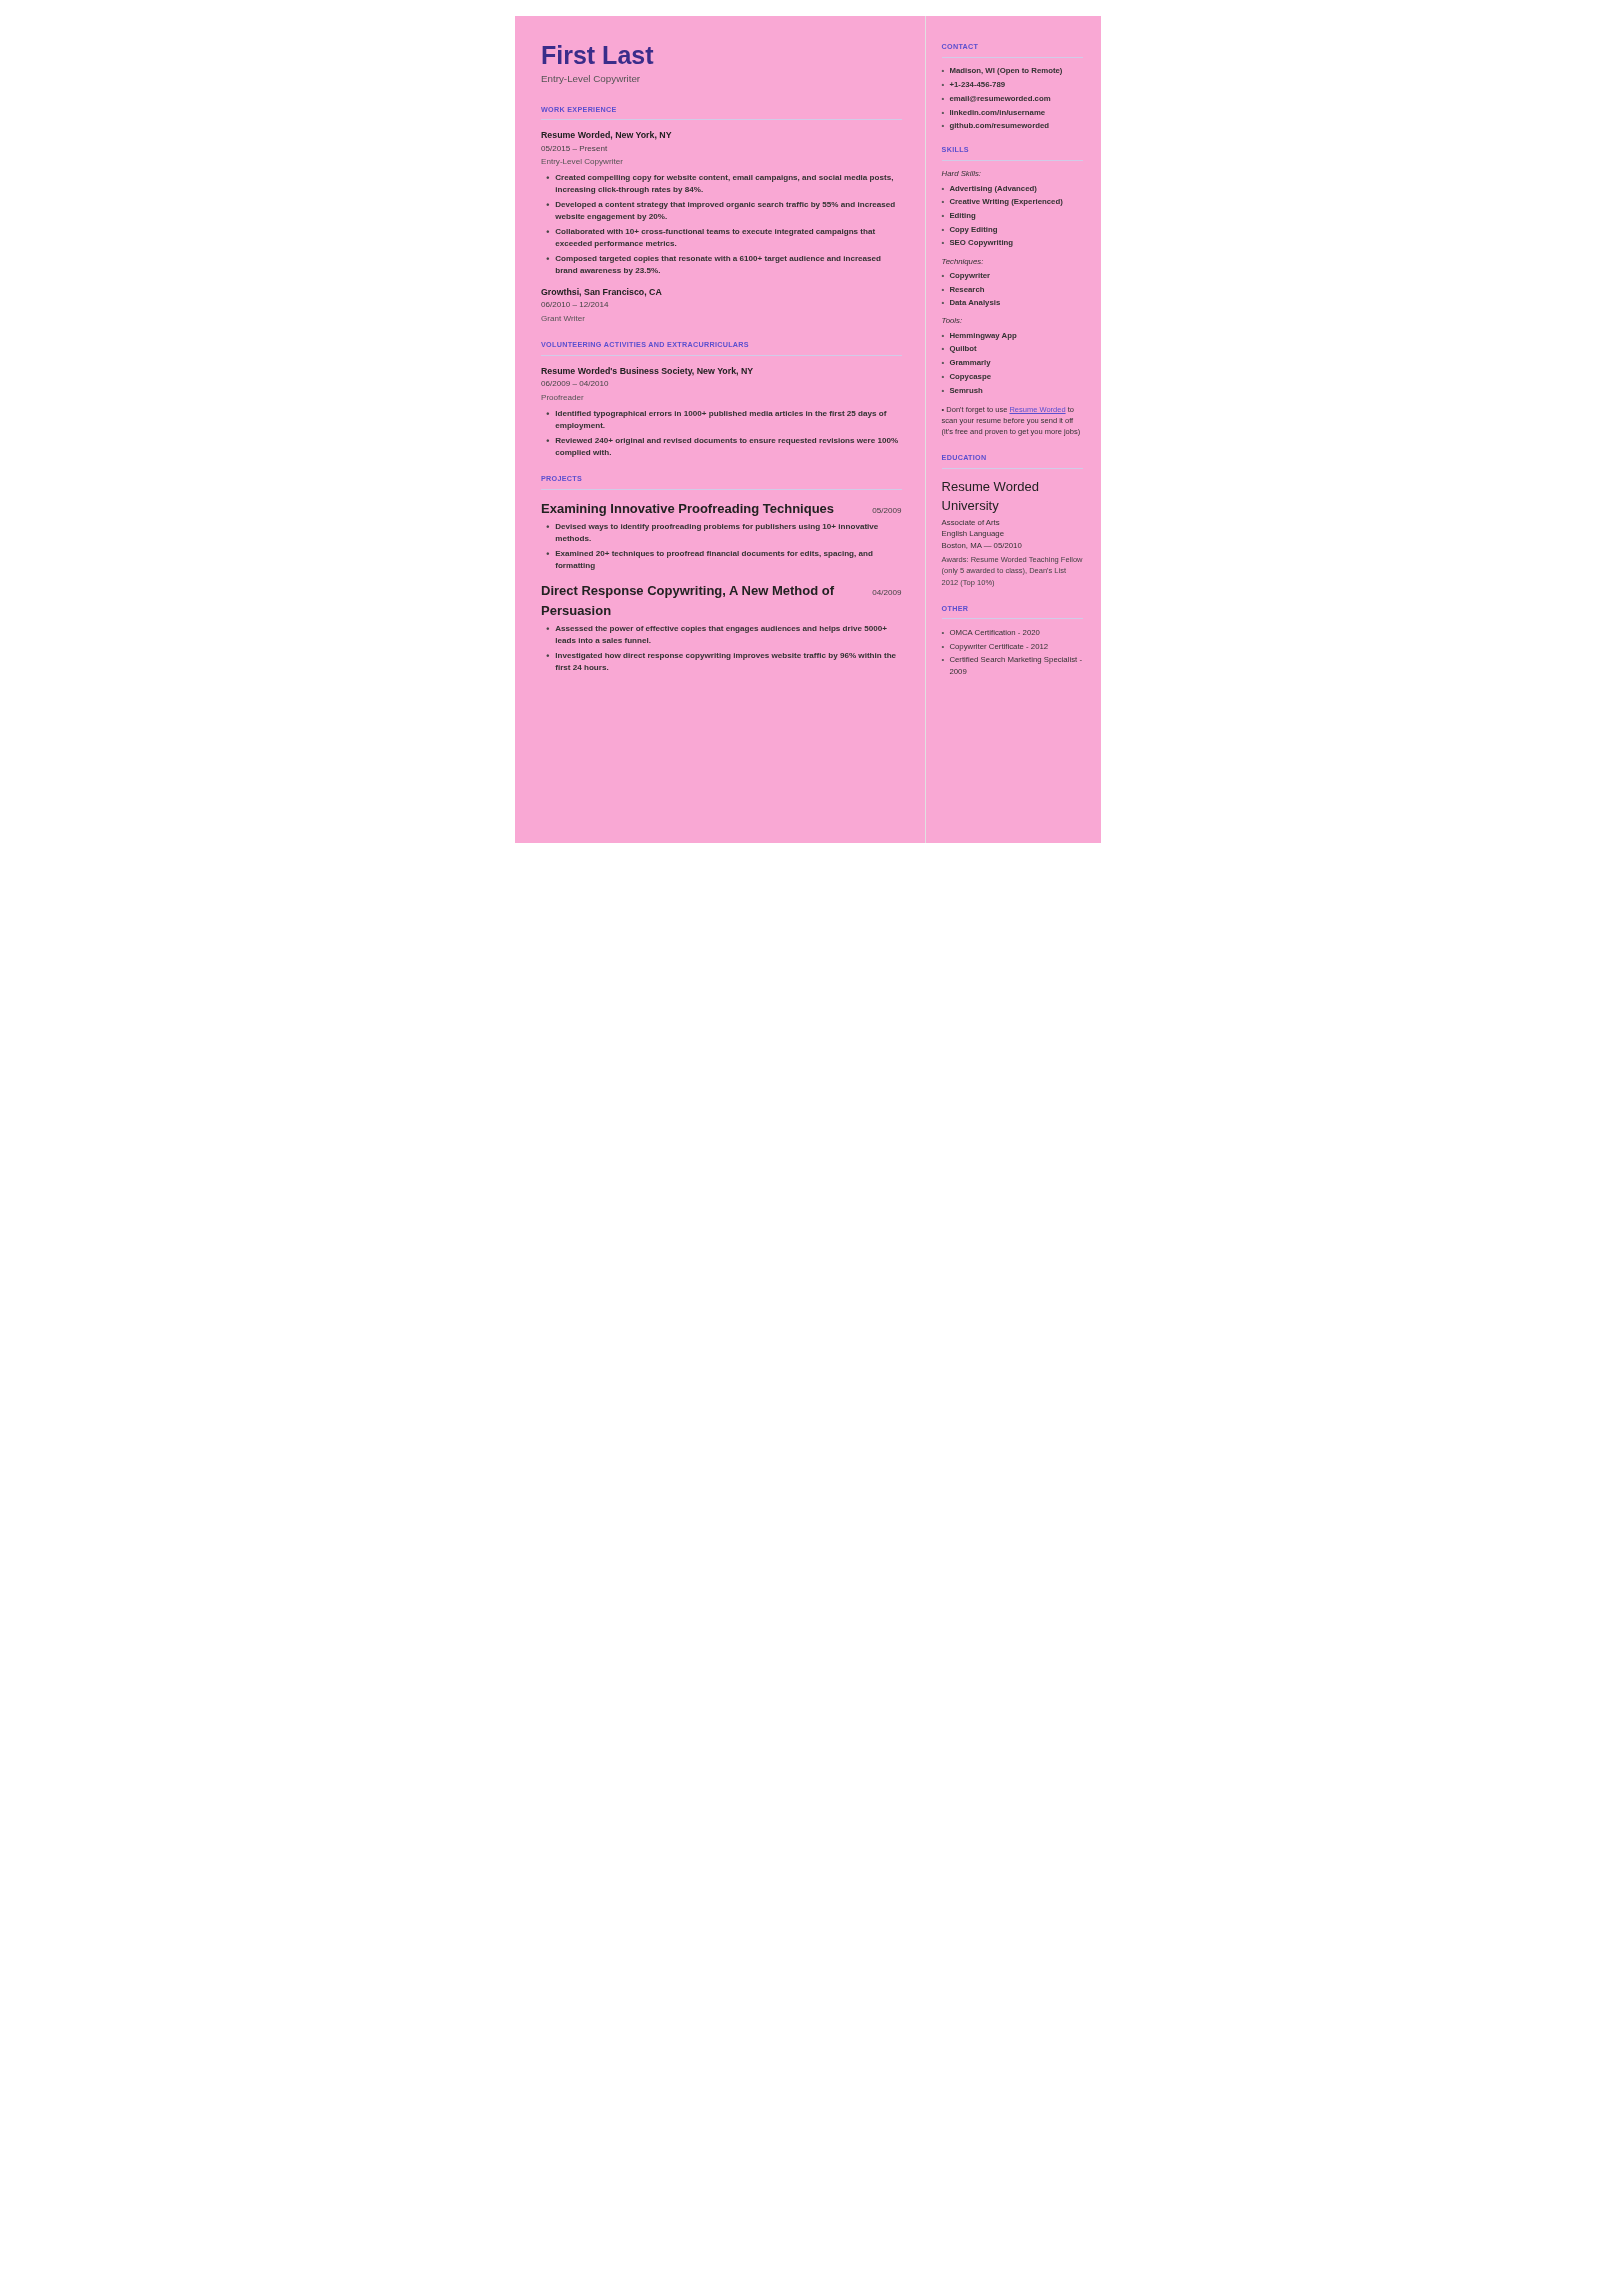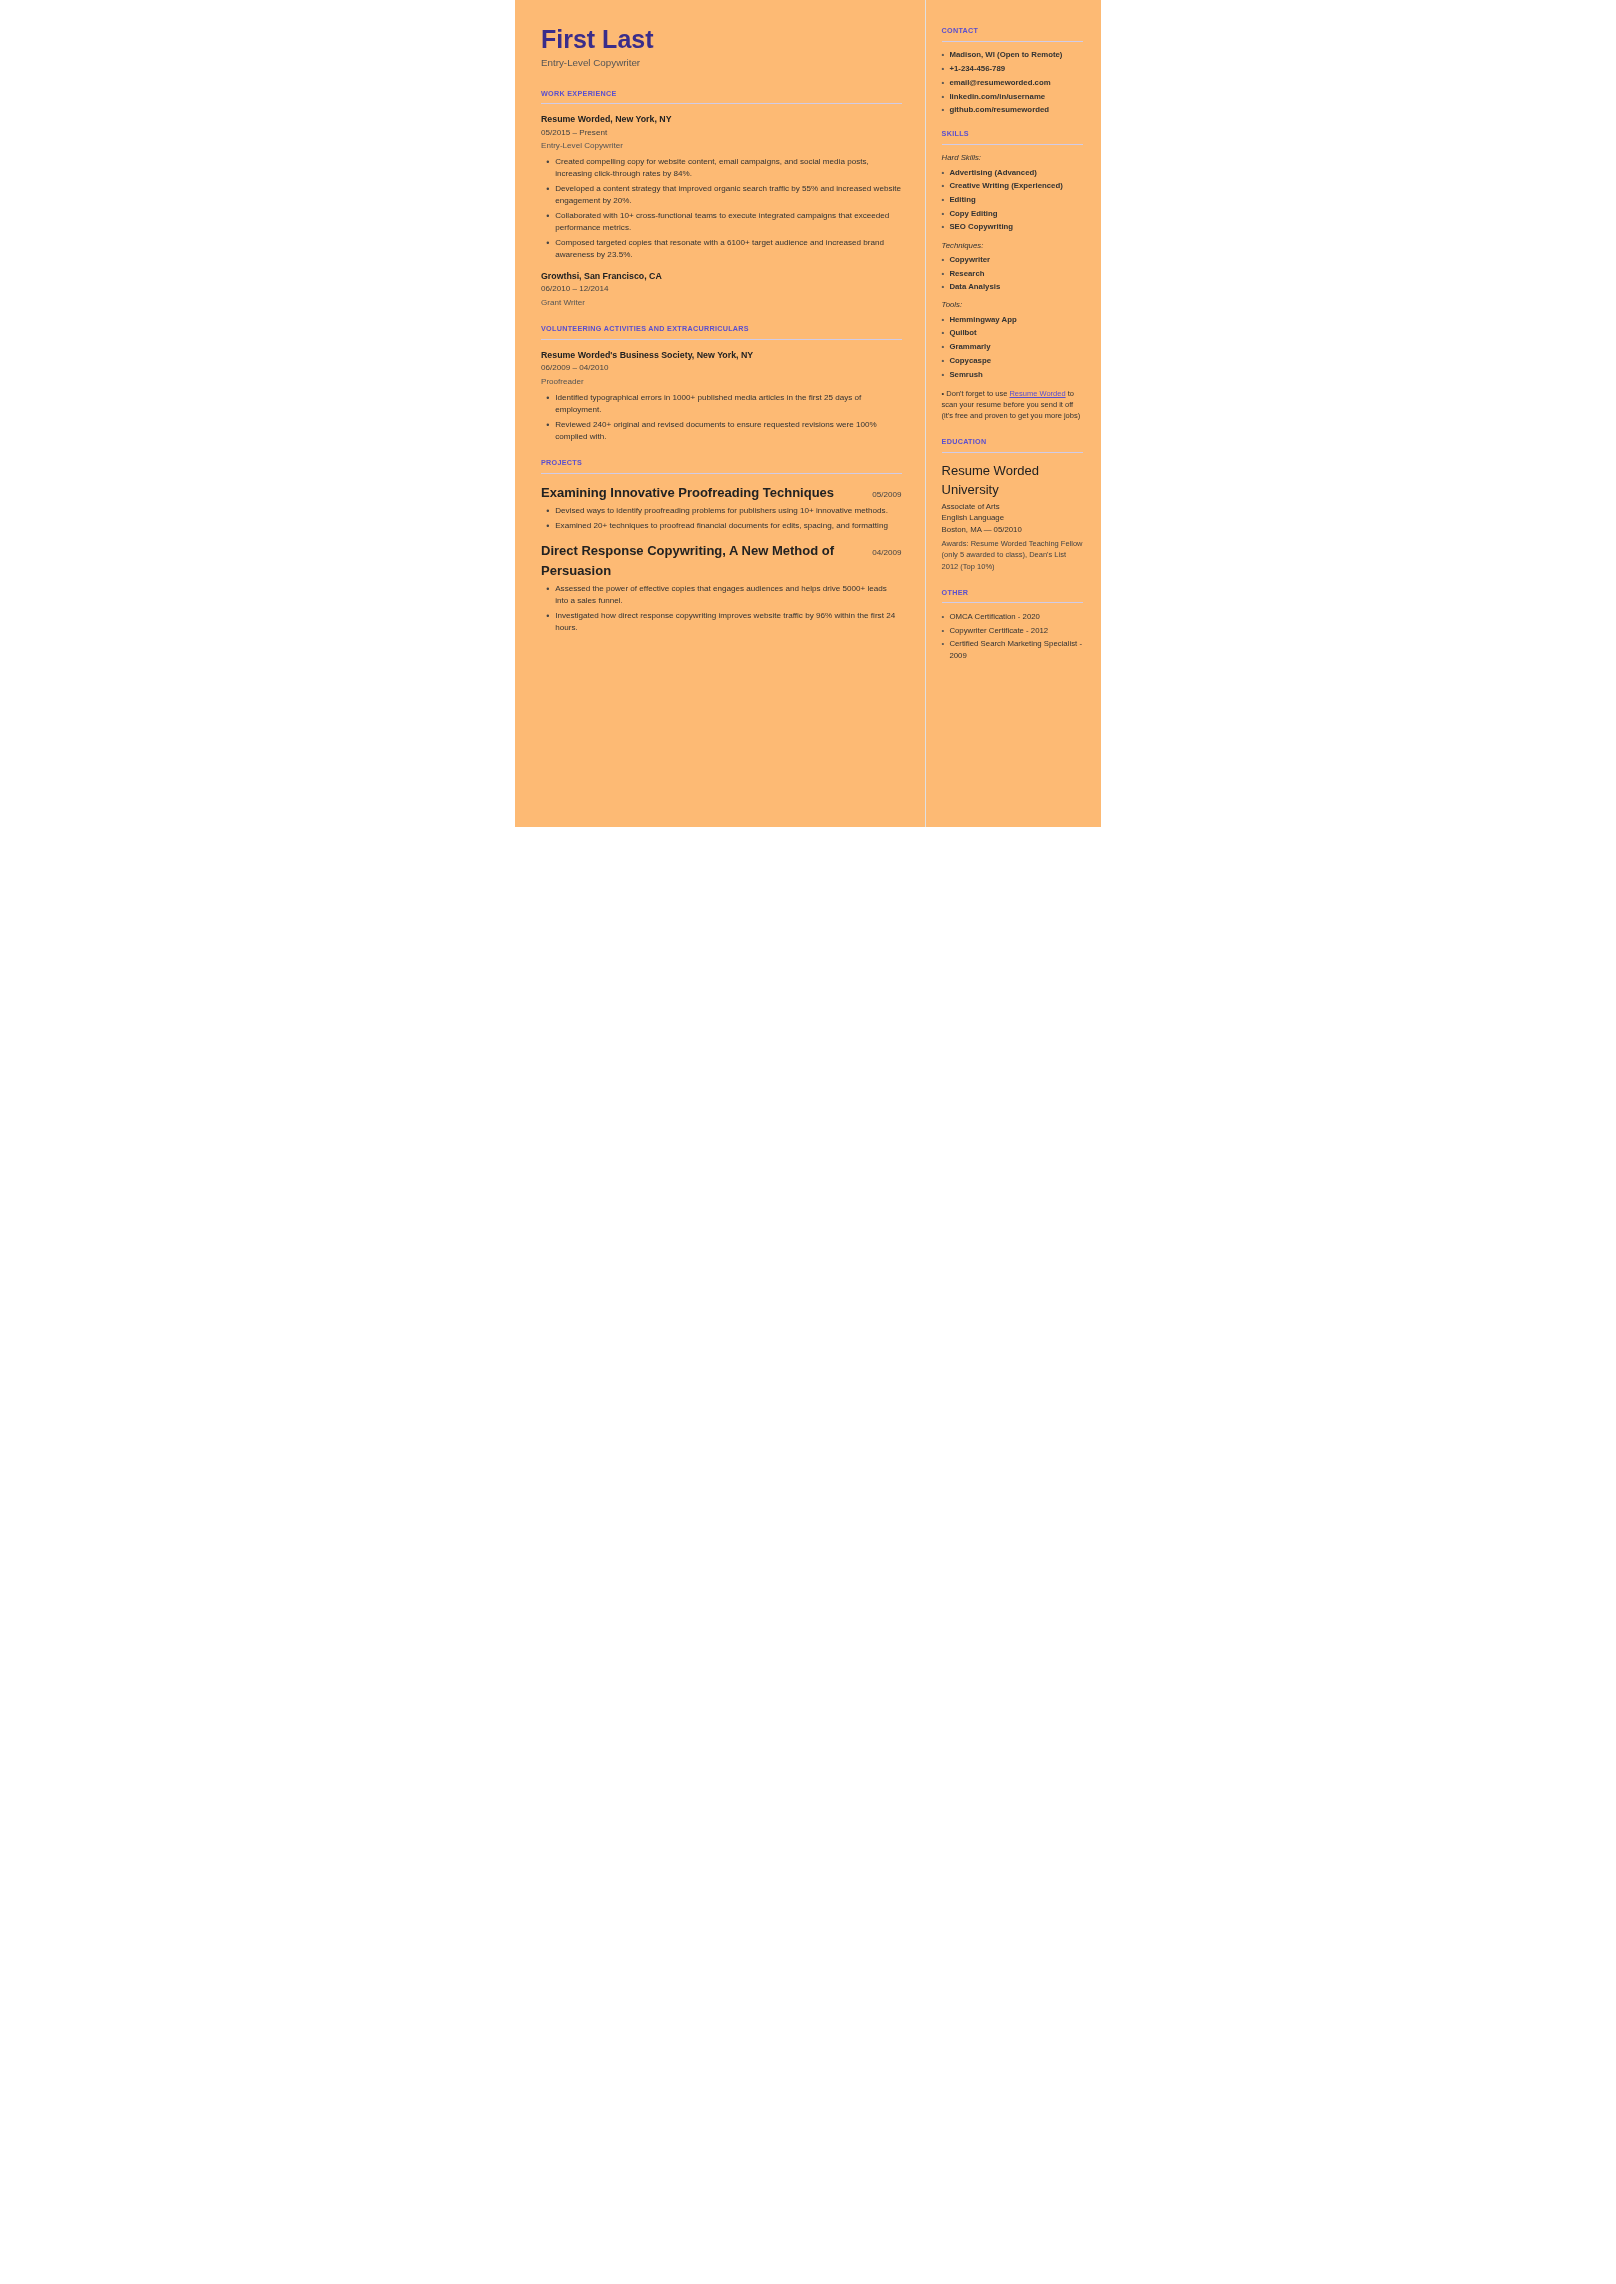--- a/index.html
+++ b/index.html
@@ -6,22 +6,22 @@
     body {
       font-family: Arial, sans-serif;
       background: #fff;
       color: #333;
       font-size: 8.5px;
       line-height: 1.5;
     }
     .page {
       width: 586px;
       min-height: 827px;
-      margin: 0 auto;
-      background: #fdba74;
+      margin: 16px auto;
+      background: #f9a8d4;
       display: flex;
       flex-direction: row;
     }
     .left-col {
       flex: 1;
       padding: 26px 23.4px 26px 26px;
     }
     .right-col {
       width: 176px;
       padding: 26px 18px 26px 15.6px;
@@ -73,20 +73,21 @@
     }
     .job-role {
       font-size: 8.1px;
       color: #555;
       margin-bottom: 3.9px;
     }
     ul.bullets {
       list-style: none;
       padding-left: 5.2px;
       margin-bottom: 9px;
+      font-weight: bold;
     }
     ul.bullets li {
       position: relative;
       padding-left: 9px;
       margin-bottom: 2.6px;
       font-size: 8.1px;
       color: #333;
     }
     ul.bullets li::before {
       content: "•";

